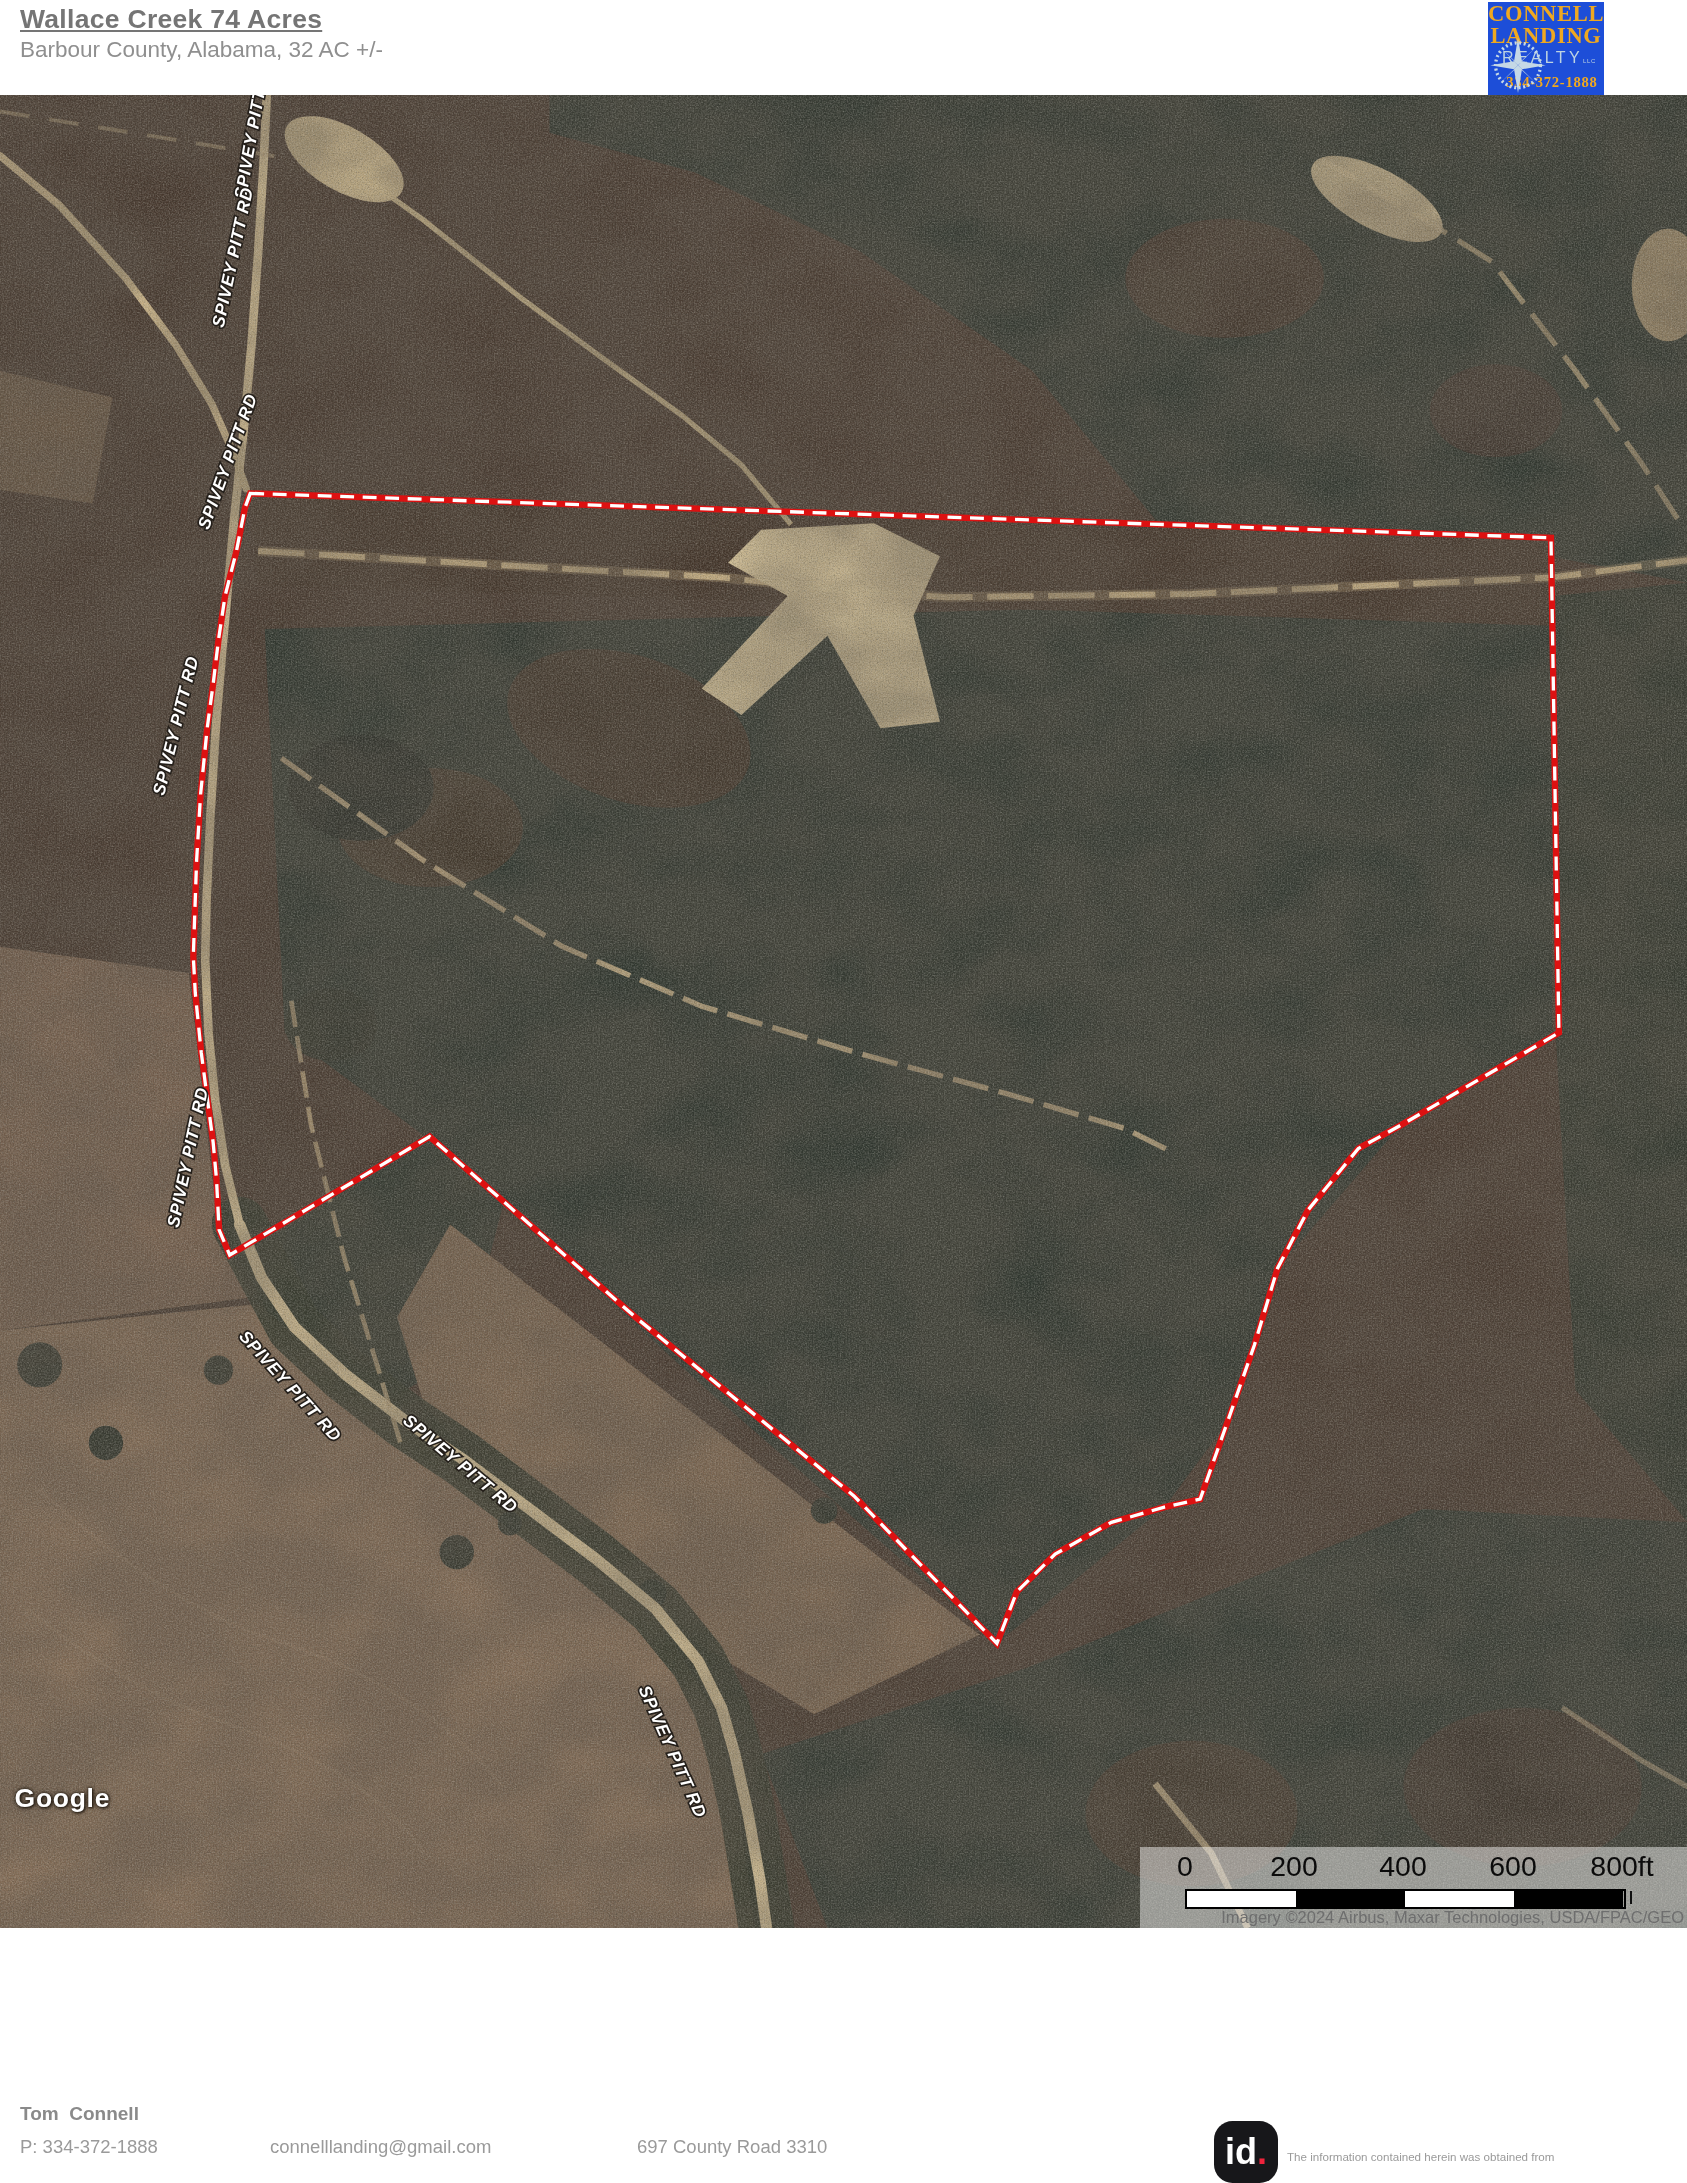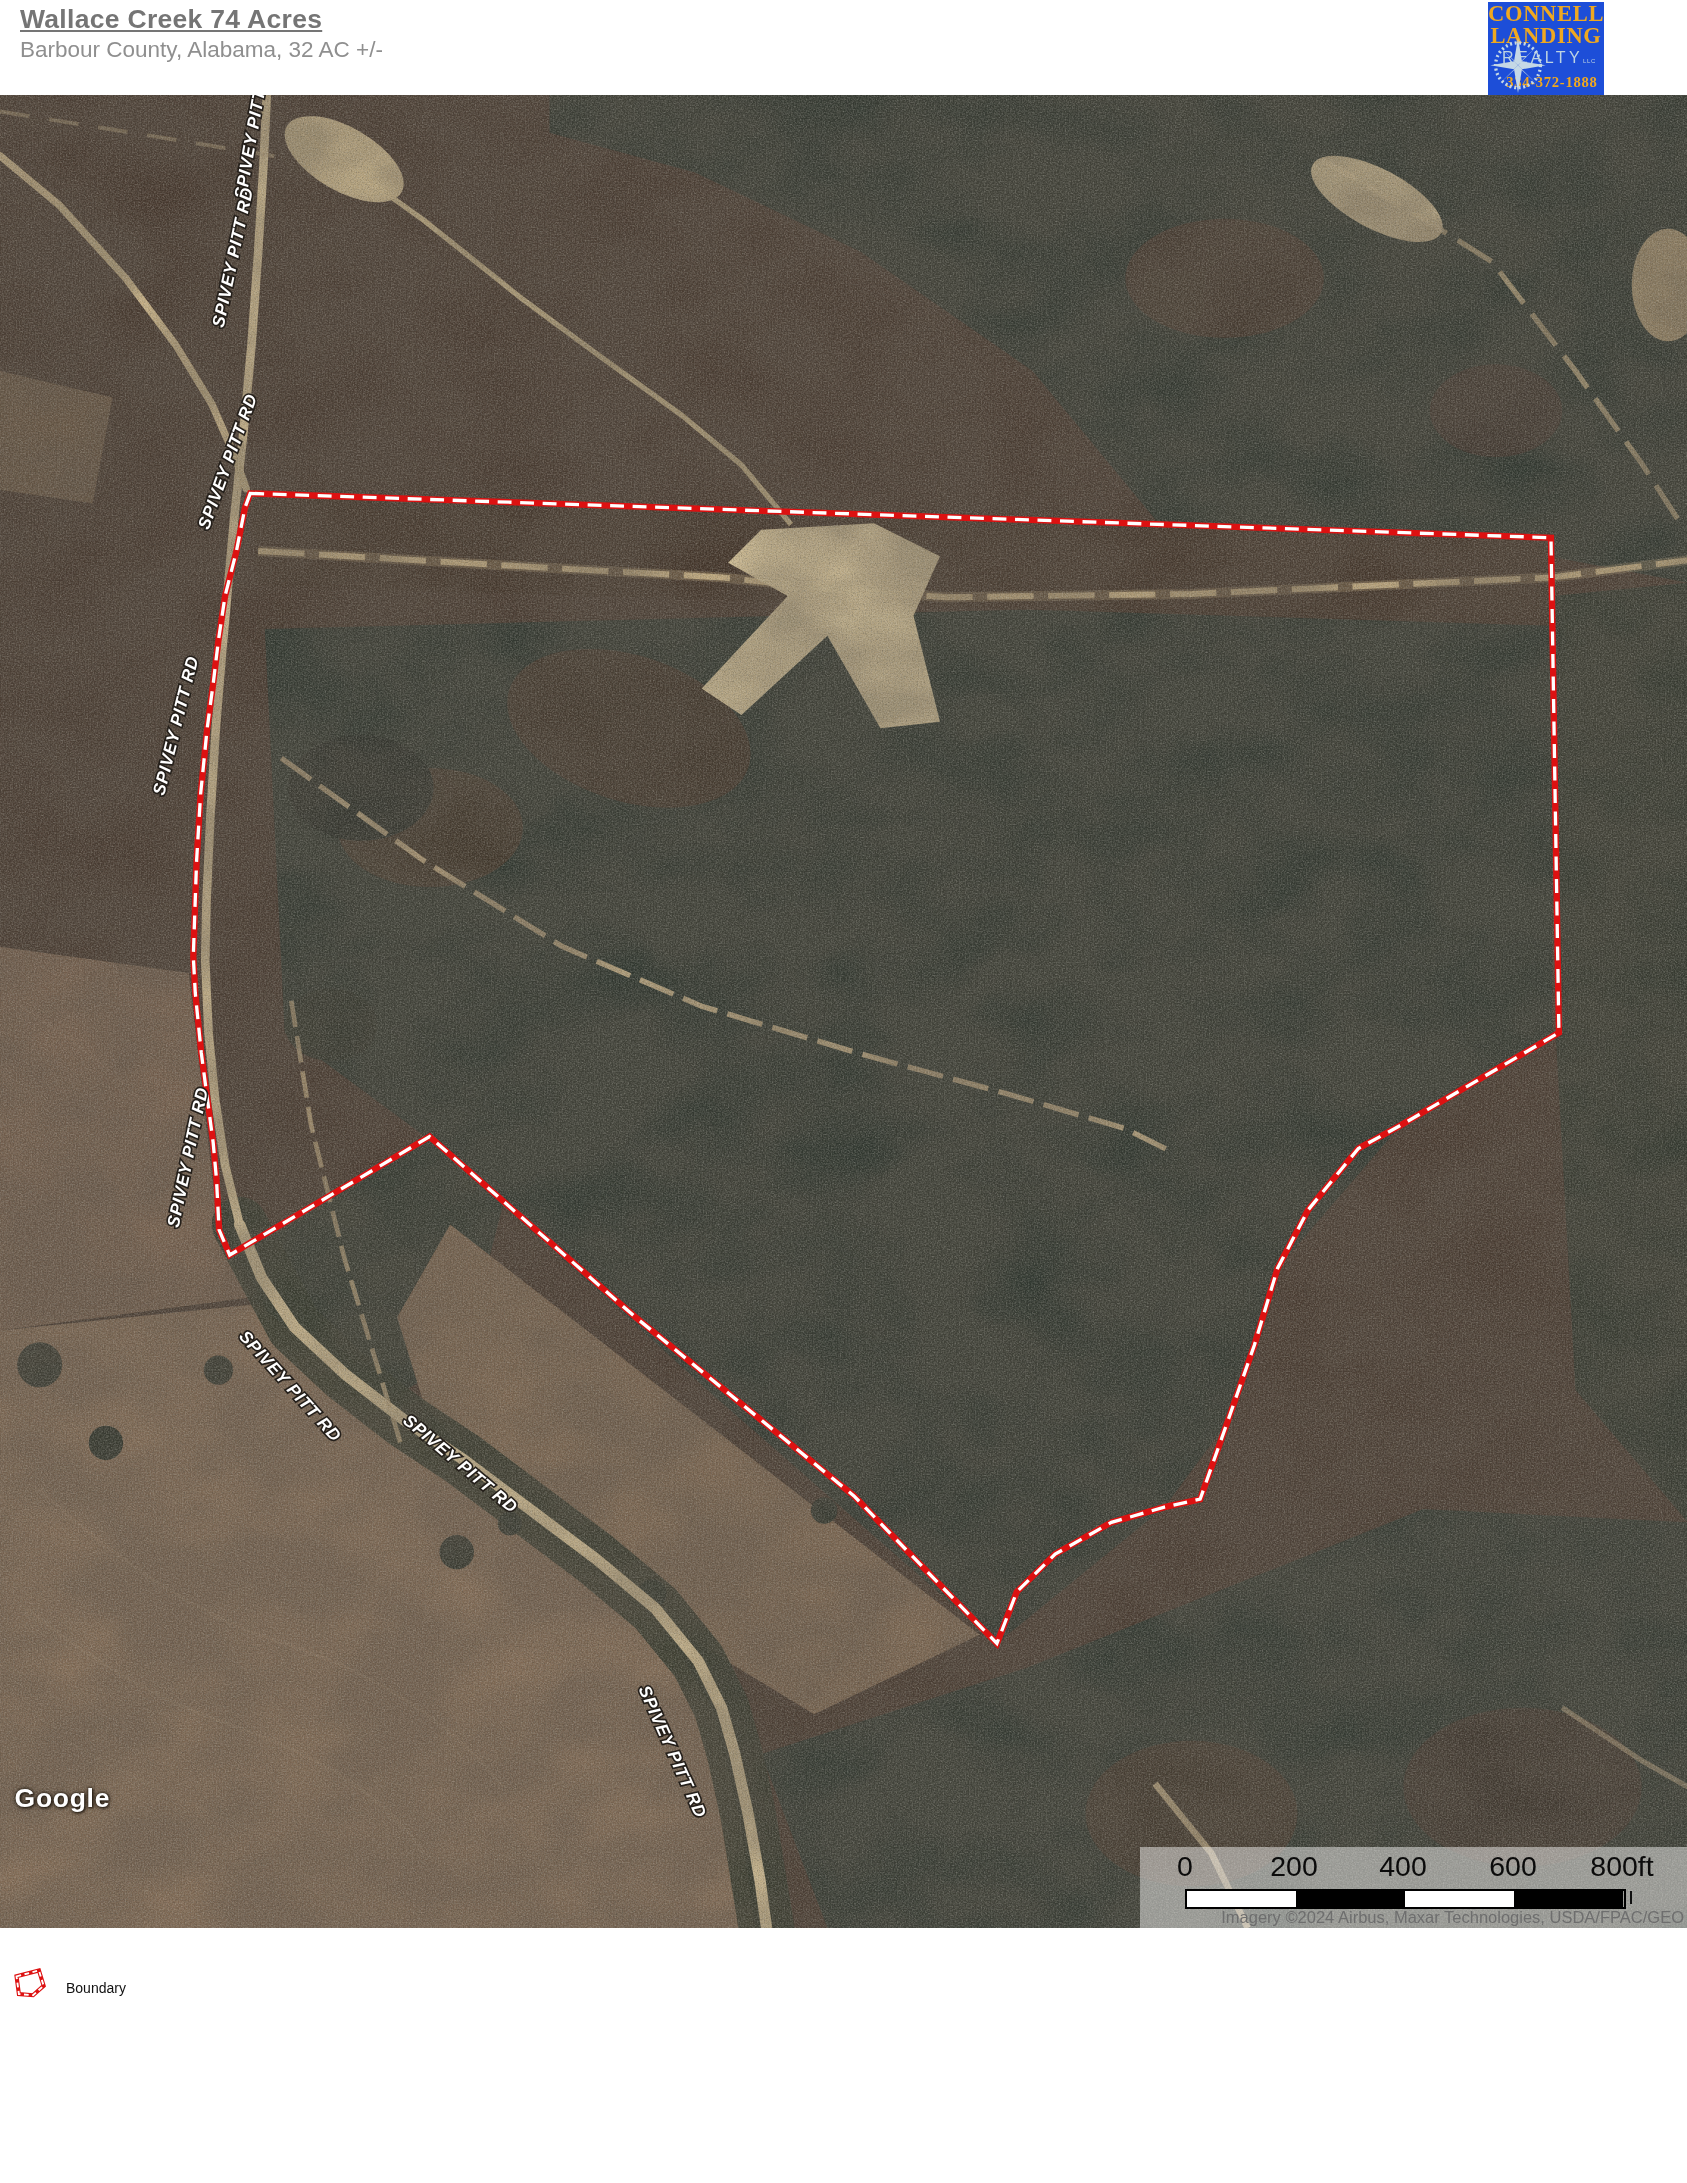--- a/index.html
+++ b/index.html
@@ -183,25 +183,29 @@
         <div class="seg w"></div>
           <div class="seg b"></div>
           <div class="seg w"></div>
           <div class="seg b"></div>
       </div>
       <div class="bar-tick"></div>
       <div class="attrib">Imagery ©2024 Airbus, Maxar Technologies, USDA/FPAC/GEO</div>
     </div>
   </div>
 
-  <div class="legend">
-    <span class="legend-icon">
-      <svg width="33" height="36" viewBox="0 0 56 54">
-        <polygon id="legend-poly-c" points="6,14 44,4 52,30 34,46 10,44" fill="none" stroke="#dd1111" stroke-width="7"></polygon>
-        <polygon id="legend-poly-d" points="6,14 44,4 52,30 34,46 10,44" fill="none" stroke="#ffffff" stroke-width="3.2" stroke-dasharray="8 6"></polygon>
-      </svg>
-    </span>
-    <span class="legend-label">Boundary</span>
+
+  <div class="footer">
+    <div class="f-name">Tom  Connell</div>
+    <div class="f-phone">P: 334-372-1888</div>
+    <div class="f-email">connelllanding@gmail.com</div>
+    <div class="f-addr">697 County Road 3310</div>
+    <div class="idlogo"><span>id</span><span class="dot">.</span></div>
+    <div class="disc">
+      <div>The information contained herein was obtained from</div>
+      
+      
+      
+    </div>
   </div>
 
-
 </div>
 
 
 </body></html>

